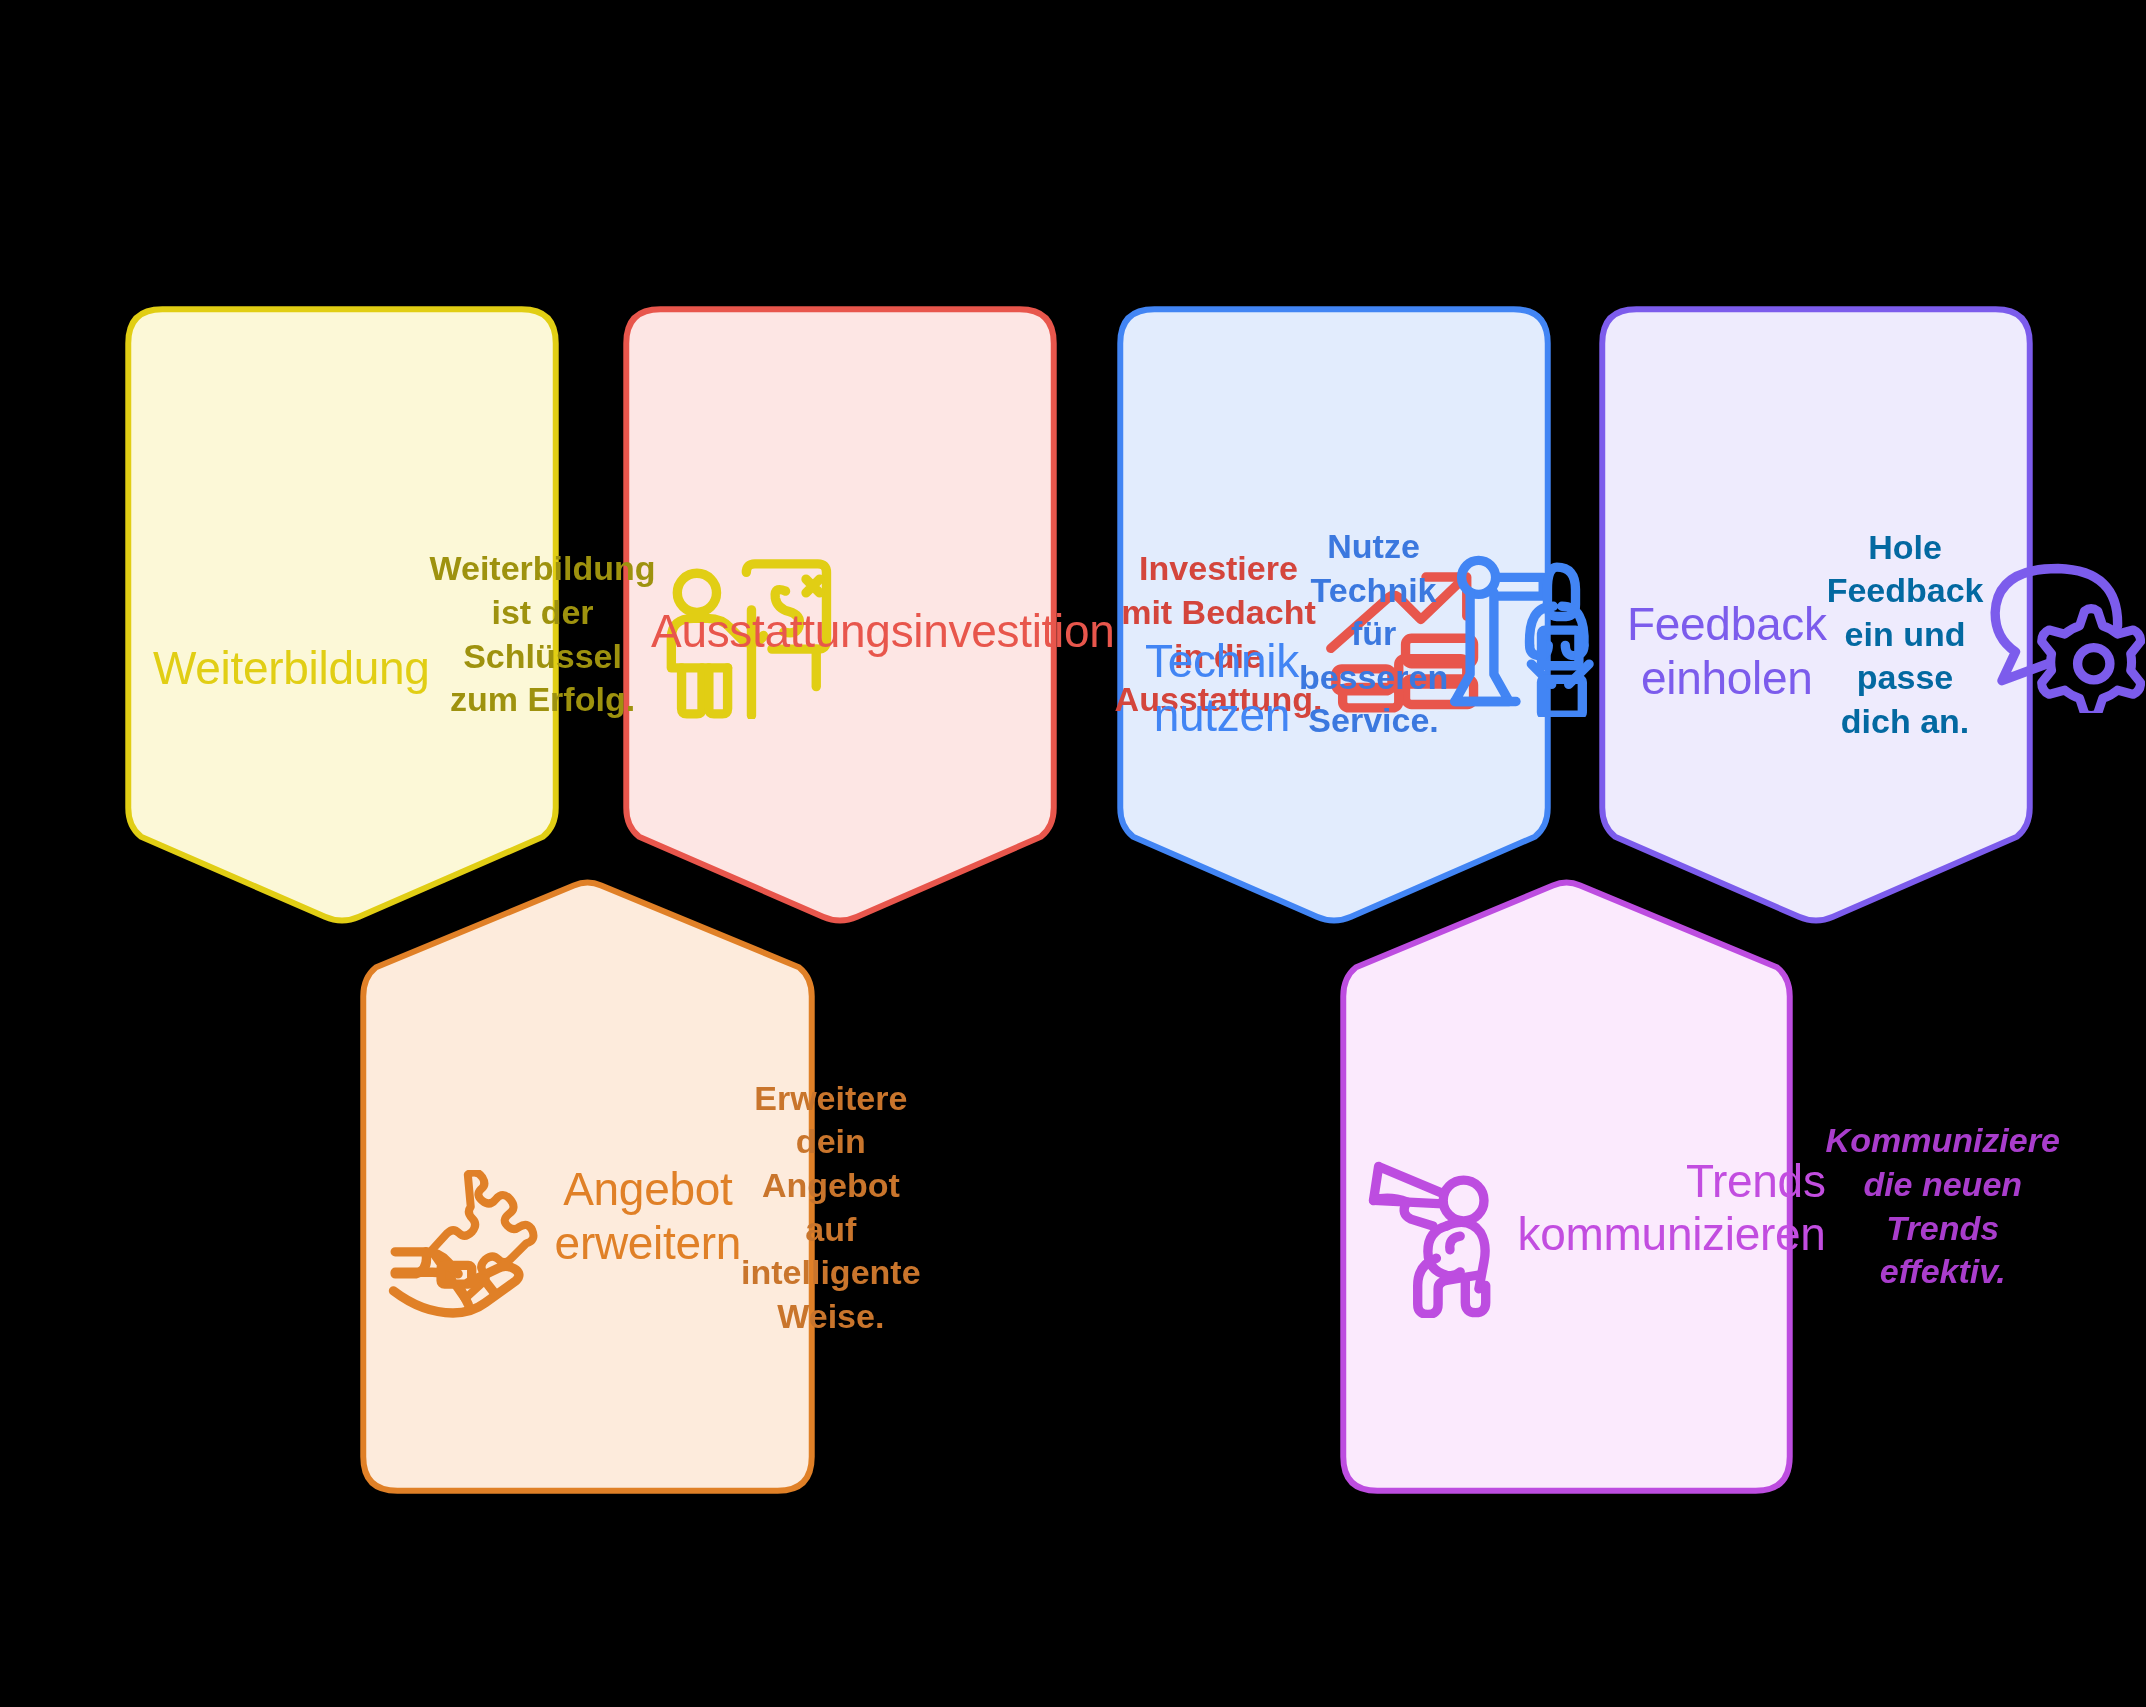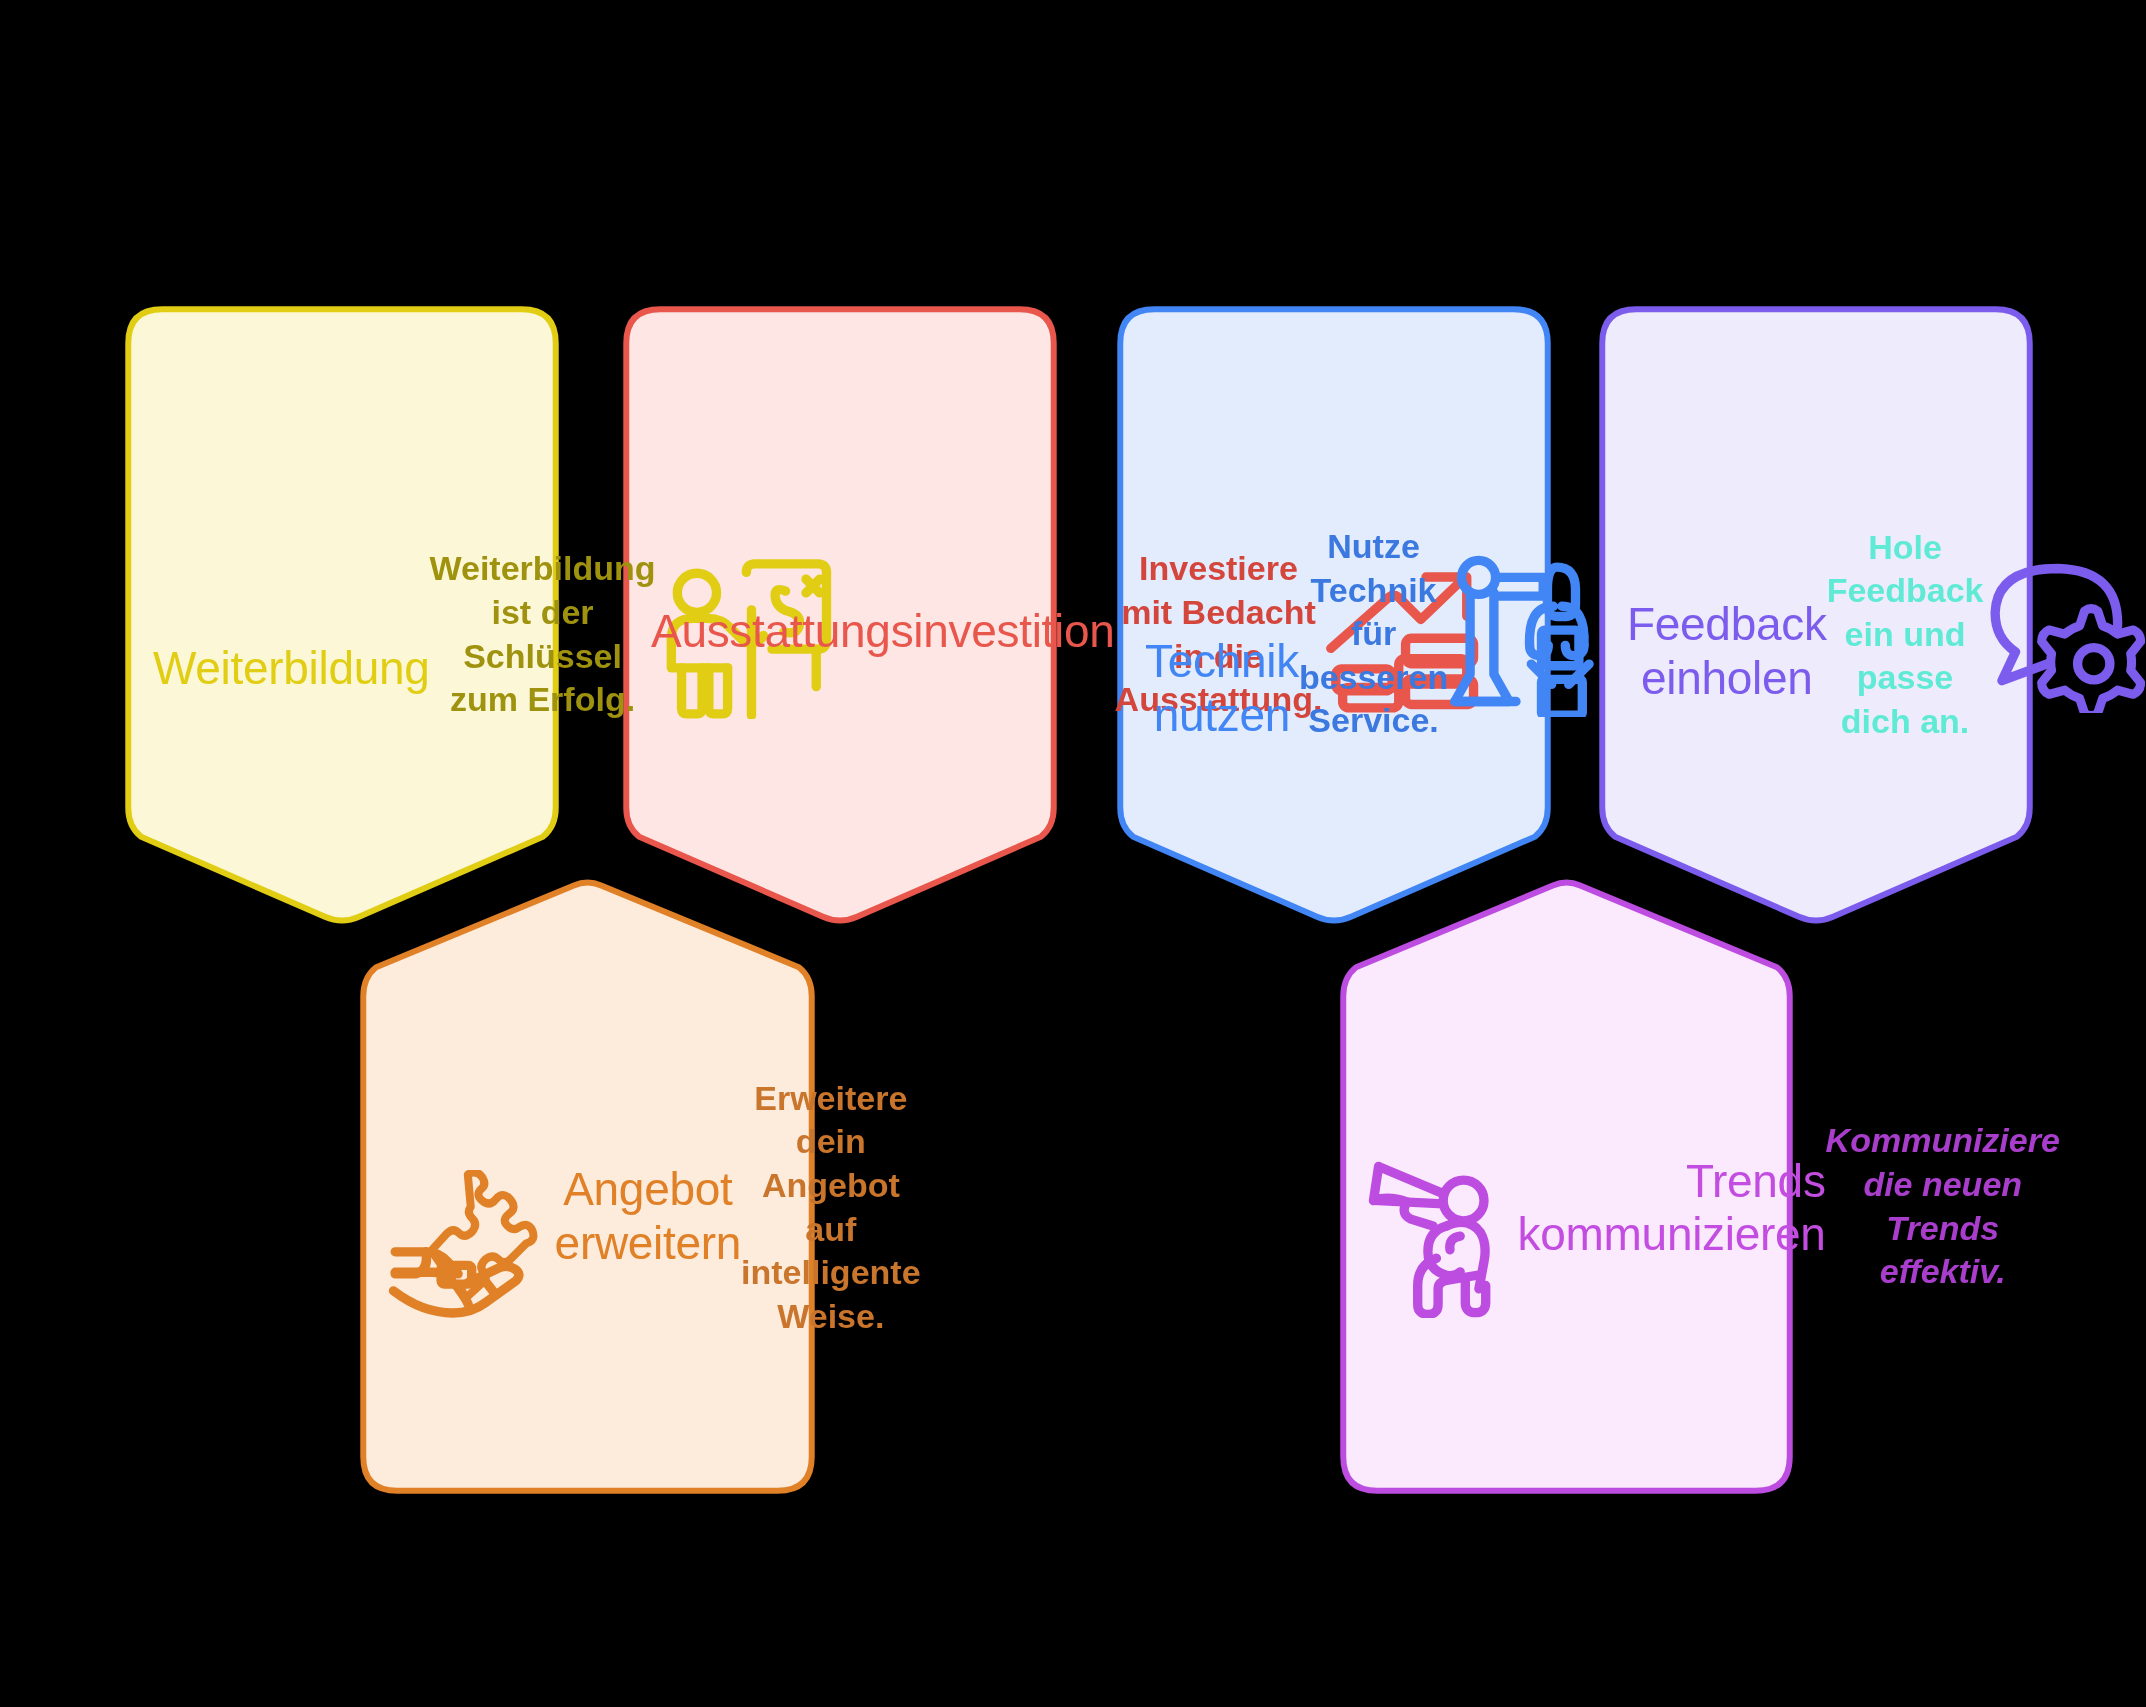--- a/index.html
+++ b/index.html
@@ -190,21 +190,21 @@
       </div>
     </div>
   </div>
 
   <div class="card row-top c4" style="left:1598px; top:305px; width:436px; height:622px;">
     <svg class="card-bg" viewBox="0 0 512 730" preserveAspectRatio="none">
       <path d="M5 45 Q5 5 45 5 L467 5 Q507 5 507 45 L507 590 Q507 612 492 624 L276 718 Q256 727 236 718 L20 624 Q5 612 5 590 Z" fill="#EEEBFD" stroke="#7C5CEC" stroke-width="7"></path>
     </svg>
     <div class="card-content">
       <div class="title" style="color:#7C5CEC;">Feedback einholen</div>
-      <div class="desc" style="color:#5eead4;">Hole Feedback ein und passe dich an.</div>
+      <div class="desc" style="color:#0369a1;">Hole Feedback ein und passe dich an.</div>
       <div class="icon-wrap">
         <svg width="162" height="153" viewBox="0 0 190 180" fill="none" stroke="#7C5CEC" stroke-width="11" stroke-linecap="round" stroke-linejoin="round">
           <path d="M158 78 Q160 12 88 10 Q16 10 14 62 Q14 92 38 108 L22 142 L76 122"></path>
           <path d="M128 66 q8 -6 16 0 l6 18 q10 3 18 10 l19 -5 q9 4 9 14 l-12 15 q2 10 0 20 l12 15 q0 10 -9 14 l-19 -5 q-8 7 -18 10 l-6 18 q-8 6 -16 0 l-6 -18 q-10 -3 -18 -10 l-19 5 q-9 -4 -9 -14 l12 -15 q-2 -10 0 -20 l-12 -15 q0 -10 9 -14 l19 5 q8 -7 18 -10 Z" transform="translate(-5,-4) scale(0.97)"></path>
           <circle cx="130" cy="122" r="19"></circle>
         </svg>
       </div>
     </div>
   </div>
 

